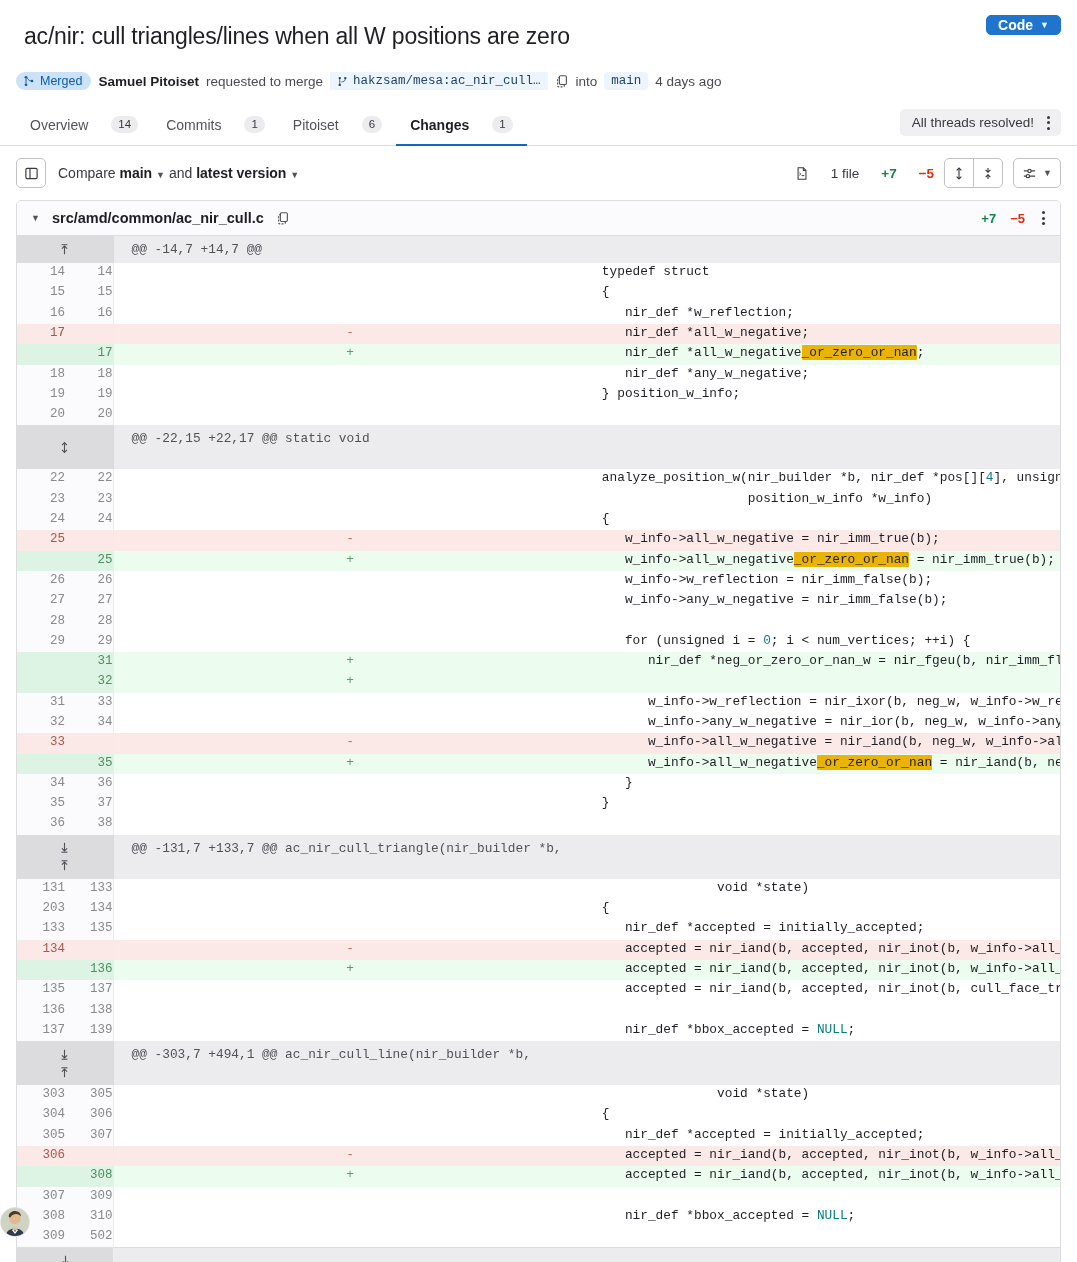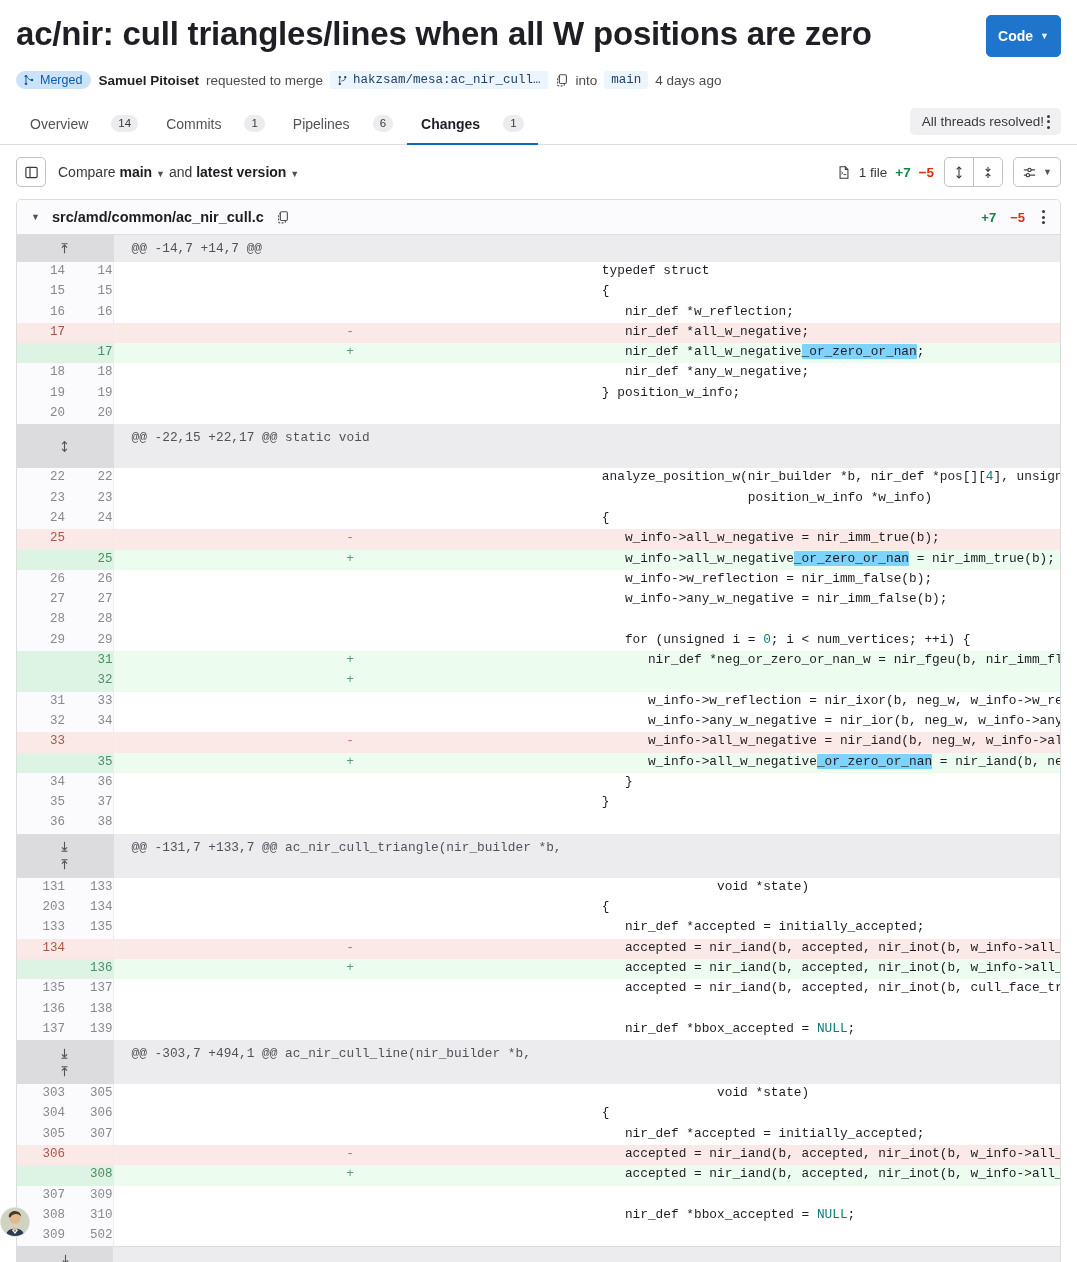--- a/index.html
+++ b/index.html
@@ -8,27 +8,27 @@
     background: #fff;
     font-family: "Liberation Sans", sans-serif;
     color: #1f1e24;
   }
   body { width: 1077px; height: 1262px; overflow: hidden; }
 
   
   .mr-header { padding: 14px 16px 0 16px; }
   .title-row { display: flex; align-items: flex-start; justify-content: space-between; }
   .mr-title {
-    font-size: 33px; font-weight: bold; line-height: 1.22;
-    letter-spacing: -0.2px; margin: 0; color: #1f1e24; max-width: 930px;
+    font-size: 23px; font-weight: normal; line-height: 1.22;
+    letter-spacing: -0.2px; margin: 8px; color: #1f1e24; max-width: 930px;
   }
   .code-btn {
     display: inline-flex; align-items: center; gap: 7px;
     background: #1f75cb; color: #fff; border: 1px solid #1f75cb;
-    border-radius: 5px; padding: 12px 11px; font-size: 14px; font-weight: 600;
+    border-radius: 5px; padding: 1px 11px; font-size: 14px; font-weight: 600;
     cursor: pointer; white-space: nowrap; margin-top: 1px;
   }
   .code-btn .chev { font-size: 9px; opacity: .95; }
 
   .meta-row {
     display: flex; align-items: center; flex-wrap: nowrap;
     gap: 7px; margin-top: 14px; font-size: 13.5px; color: #4b4a51;
   }
   .badge-merged {
     display: inline-flex; align-items: center; gap: 5px;
@@ -62,21 +62,21 @@
     padding: 10px 14px 11px 14px; font-size: 14px; color: #535158;
     cursor: pointer; border-bottom: 2px solid transparent; margin-bottom: -1px;
   }
   .tab:first-child { padding-left: 14px; }
   .tab.active { color: #1f1e24; font-weight: bold; border-bottom-color: #1068bf; text-align: center; }
   .tab .cnt {
     background: #ececef; color: #3a383f; border-radius: 10px;
     padding: 1px 7px; font-size: 11.5px; font-weight: normal; line-height: 15px;
   }
   .threads {
-    display: inline-flex; align-items: center; 
+    display: inline-flex; align-items: center; gap: 10px;
     background: #f0f0f3; border-radius: 5px; padding: 6px 8px 6px 12px;
     font-size: 13.5px; color: #3a383f; margin-bottom: 6px; cursor: pointer;
   }
   .kebab { display: flex; flex-direction: column; gap: 2.5px; padding: 0 3px; }
   .kebab i { width: 3px; height: 3px; border-radius: 50%; background: #3a383f; display:block; }
 
   
   .compare-bar {
     display: flex; align-items: center; justify-content: space-between;
     padding: 12px 16px 12px 16px;
@@ -85,21 +85,21 @@
   .icon-btn {
     width: 30px; height: 30px; border: 1px solid #c2c2c6; border-radius: 5px;
     background: #fff; display: inline-flex; align-items: center; justify-content: center;
     cursor: pointer; color: #3a383f;
   }
   .compare-text { font-size: 14px; color: #3a383f; }
   .compare-text b { font-weight: bold; color: #1f1e24; }
   .compare-text .cv { cursor: pointer; }
   .chev-sm { font-size: 9px; color: #535158; }
   .compare-right { display: flex; align-items: center; gap: 10px; }
-  .filestat { display: inline-flex; align-items: center; gap: 8px; font-size: 13.5px; color: #3a383f; }
+  .filestat { display: inline-flex; align-items: center; gap: 22px; font-size: 13.5px; color: #3a383f; }
   .plus { color: #108548; font-weight: bold; }
   .minus { color: #dd2b0e; font-weight: bold; }
   .btn-group { display: flex; }
   .btn-group .icon-btn { border-radius: 0; margin-left: -1px; }
   .btn-group .icon-btn:first-child { border-radius: 5px 0 0 5px; margin-left: 0; }
   .btn-group .icon-btn:last-child { border-radius: 0 5px 5px 0; }
   .pref-btn {
     height: 30px; border: 1px solid #c2c2c6; border-radius: 5px; background: #fff;
     display: inline-flex; align-items: center; gap: 6px; padding: 0 8px; cursor: pointer; color: #3a383f;
   }
@@ -137,21 +137,21 @@
     line-height: 18px; overflow: hidden;
   }
   
   tr.del td.num { background: #fbe9e7; color: #a8574b; }
   tr.del td.sign, tr.del td.code { background: #fbe9e7; }
   tr.del td.sign { color: #b8705f; }
   
   tr.add td.num { background: #ddf3e4; color: #4d8e63; }
   tr.add td.sign, tr.add td.code { background: #ecfdf0; }
   tr.add td.sign { color: #5d9b73; }
-  mark.wadd { background: #7dd3fc; color: inherit; padding: 0; border-radius: 1px; }
+  mark.wadd { background: #eab308; color: inherit; padding: 0; border-radius: 1px; }
 
   
   tr.hunk td { background: #ececef; color: #535158; }
   tr.hunk td.hnum {
     width: 96px; text-align: center; background: #dcdcde; color: #535158;
     padding: 0; vertical-align: middle;
   }
   tr.hunk td.hunktext {
     padding: 6px 8px 6px 18px; white-space: pre; font-size: 12.8px;
     border-left: 1px solid #dcdcde;
@@ -227,21 +227,21 @@
     <div class="tabs">
       <div class="tab">
         <span>Overview</span>
         <span class="cnt">14</span>
       </div>
       <div class="tab">
         <span>Commits</span>
         <span class="cnt">1</span>
       </div>
       <div class="tab">
-        <span>Pipelines</span>
+        <span>Pitoiset</span>
         <span class="cnt">6</span>
       </div>
       <div class="tab active">
         <span>Changes</span>
         <span class="cnt">1</span>
       </div>
     </div>
     <div class="threads">
       <span>All threads resolved!</span>
       <span class="kebab">

